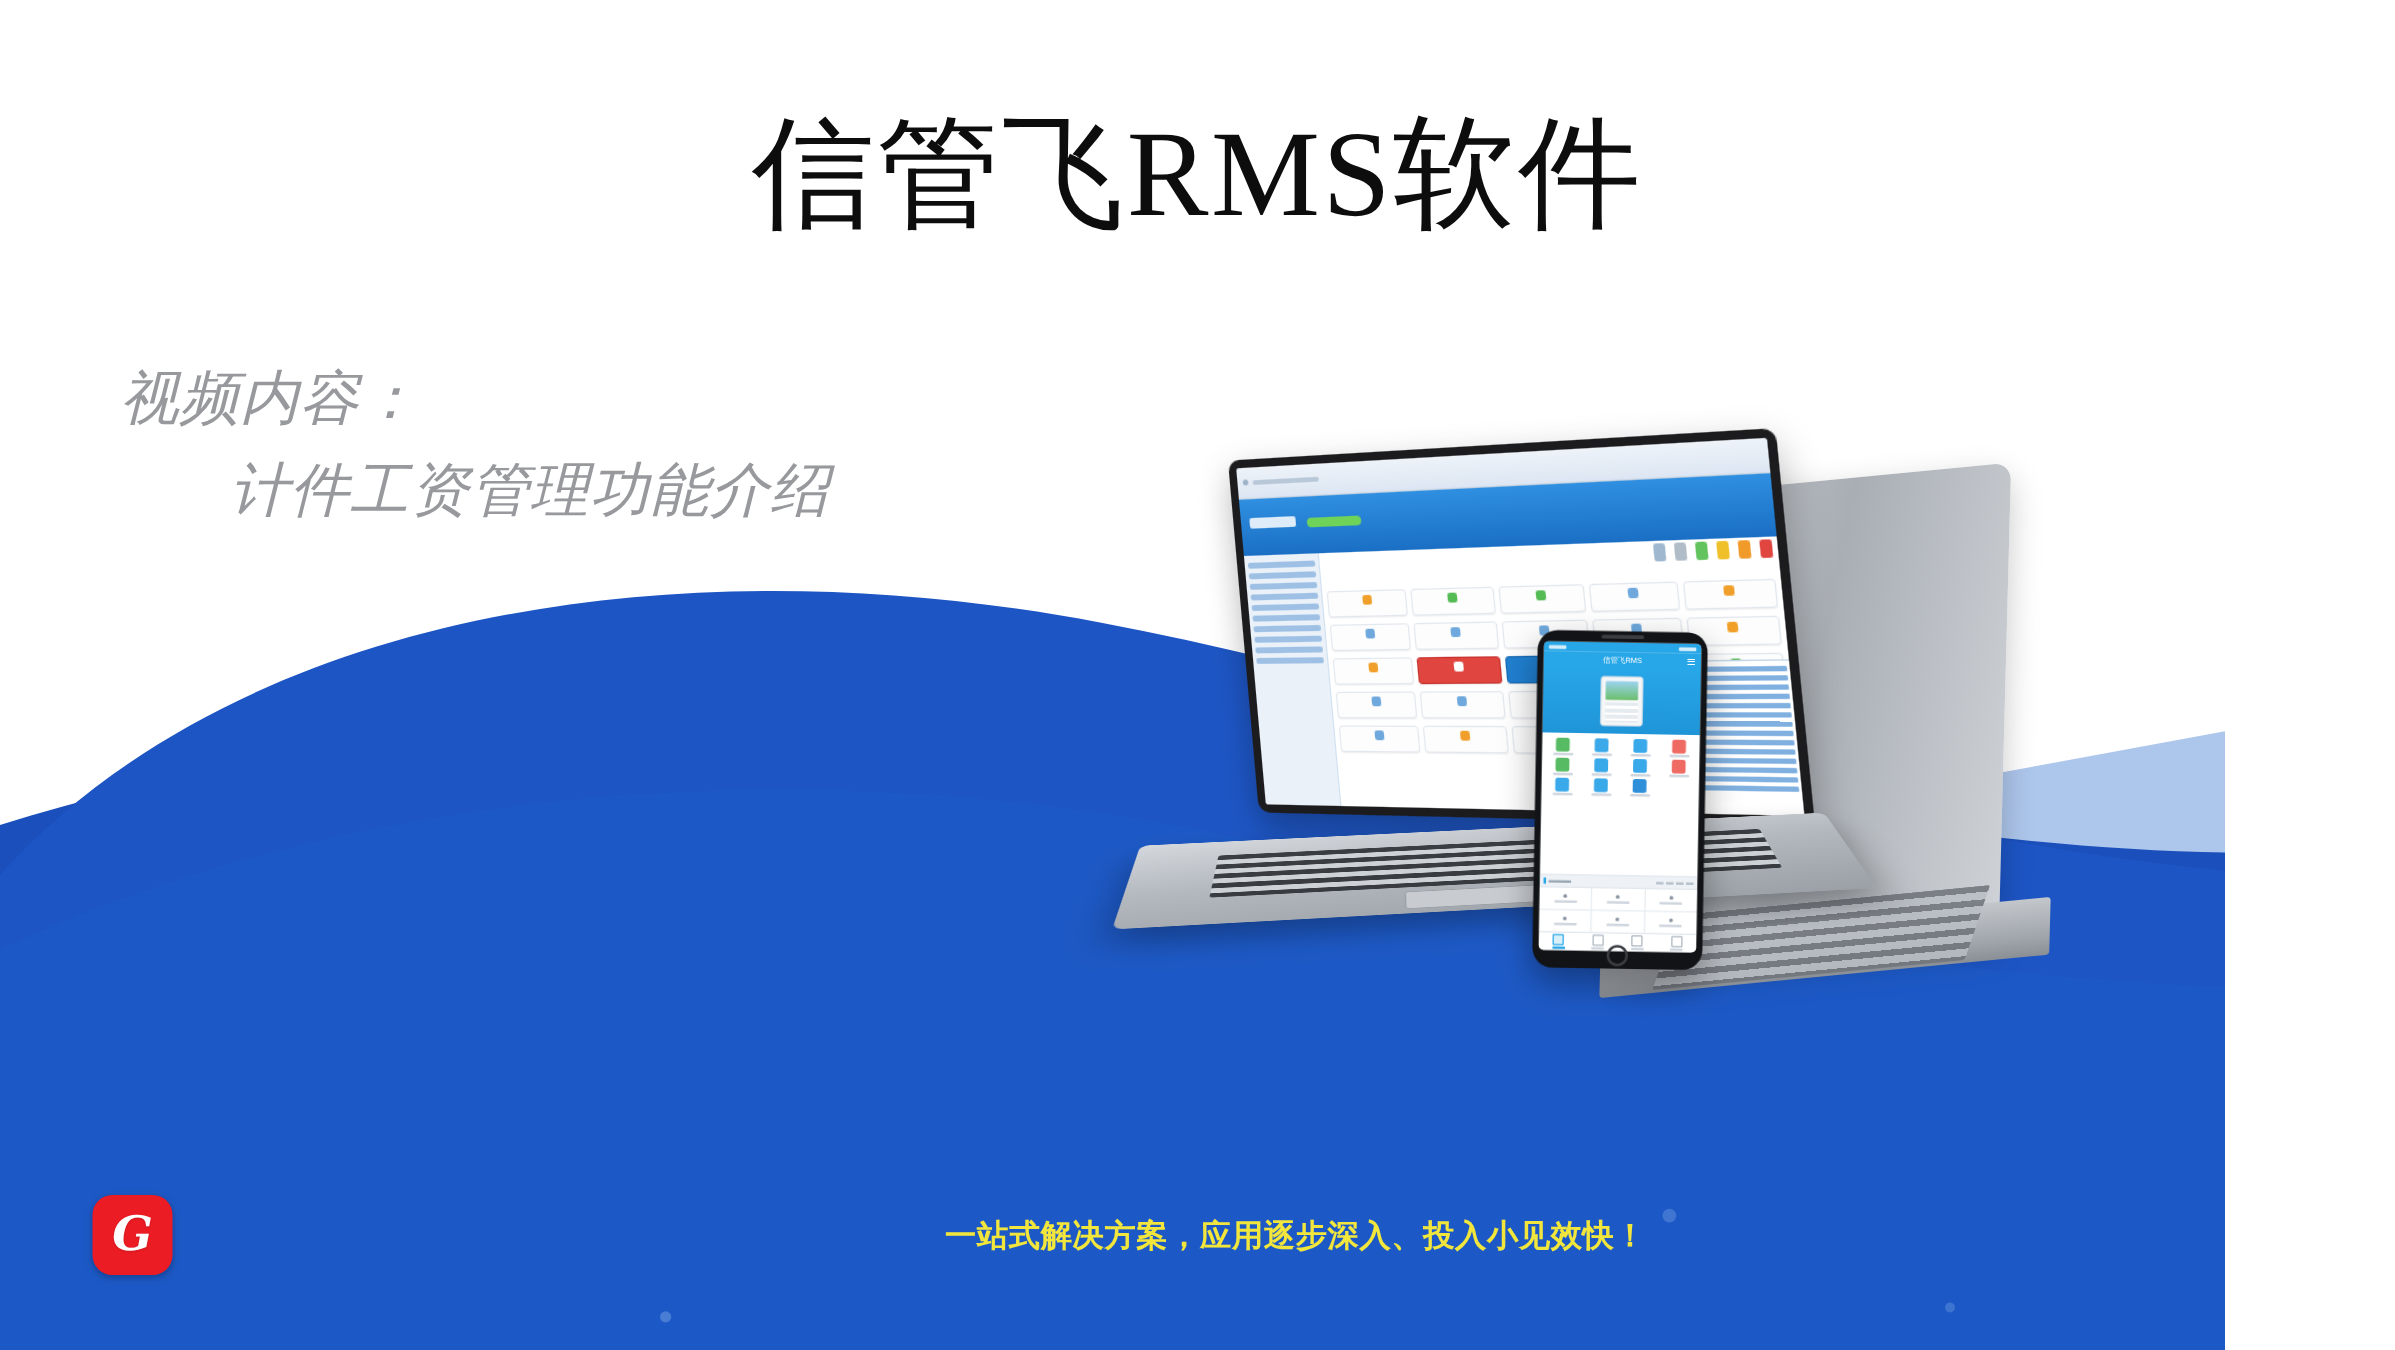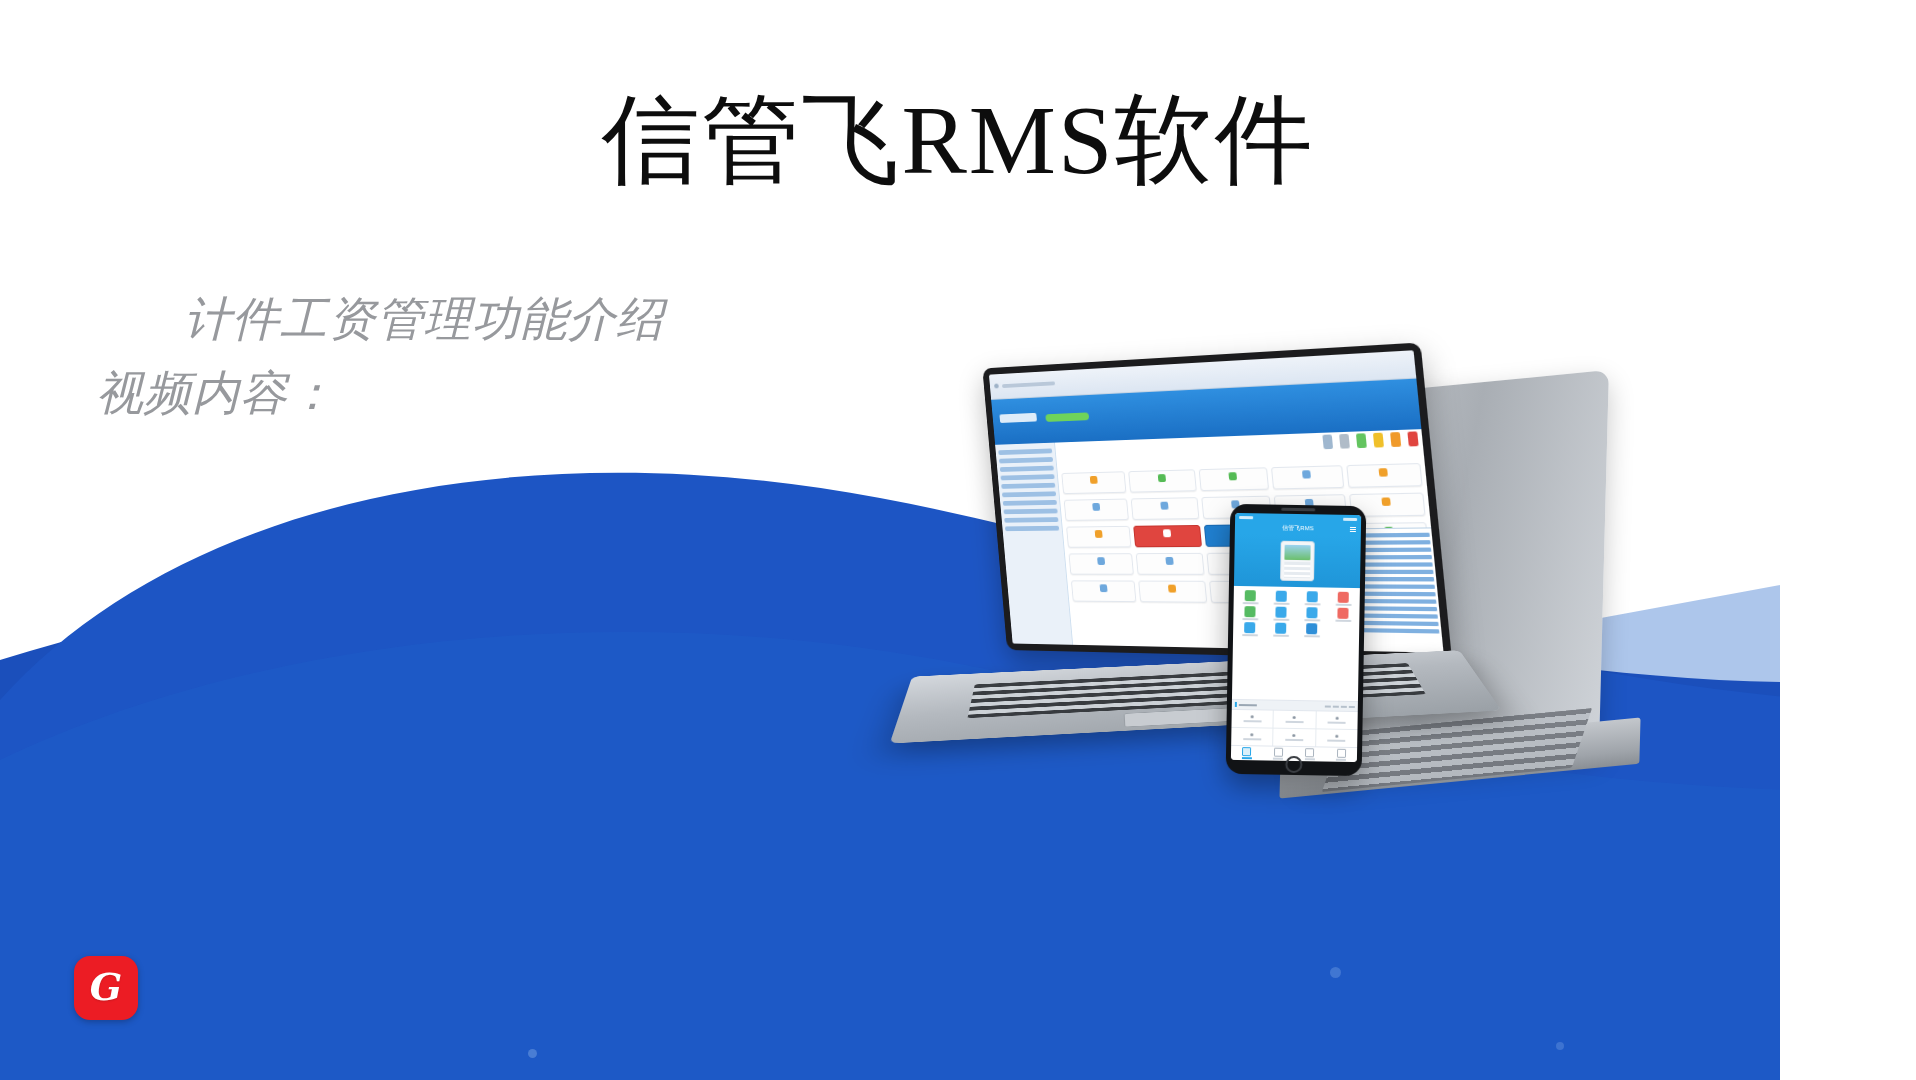--- a/index.html
+++ b/index.html
@@ -196,22 +196,22 @@
 
       <path d="M0 700 C 180 500, 520 430, 880 498 C 1200 558, 1500 690, 1916 706 L1916 1080 L0 1080 Z" fill="#1d55c4"></path>
 
       <path d="M0 760 C 260 636, 620 598, 960 664 C 1280 726, 1580 800, 1916 790 L1916 1080 L0 1080 Z" fill="#2060cc" opacity="0.35"></path>
     </svg>
   </div>
 
   <div class="title">信管飞RMS软件</div>
 
   <div class="sub-block">
+    <div class="sub-line">视频内容：</div>
     <div class="sub-line indent">计件工资管理功能介绍</div>
-    <div class="sub-line">视频内容：</div>
   </div>
 
   <div class="devices">
 
     <div class="laptop-back"></div>
     <div class="laptop-back-base"></div>
     <div class="laptop-back-kb"></div>
 
     <div class="laptop">
       <div class="lid">
@@ -420,18 +420,19 @@
     </div>
 
   </div>
 
   <div class="brand">
     <div class="brand-logo">
       <span class="mark">G</span>
     </div>
   </div>
 
+  <div class="tagline">一站式解决方案，应用逐步深入、投入小见效快！</div>
 
   <span class="deco-dot d1"></span>
   <span class="deco-dot d2"></span>
   <span class="deco-dot d3"></span>
 
 </div>
 
 </body></html>

